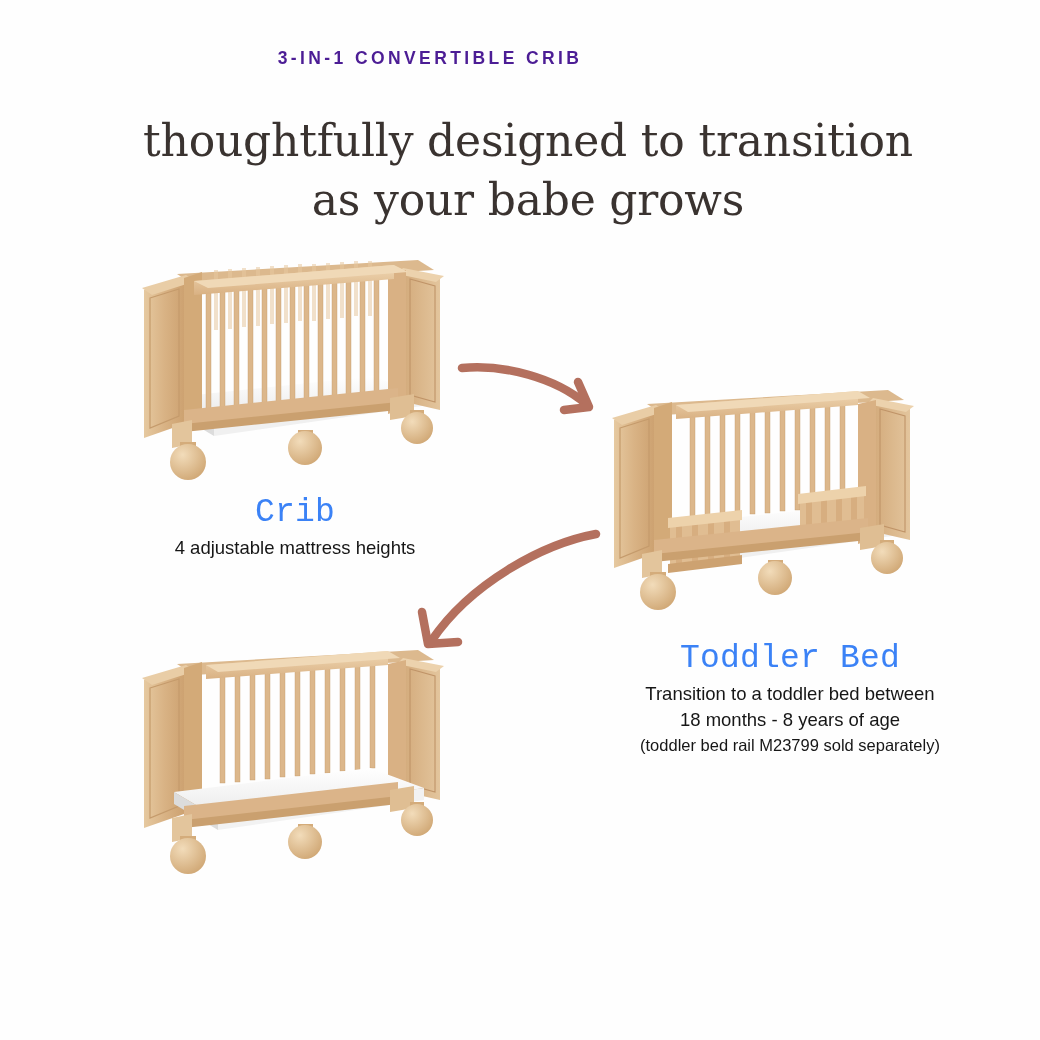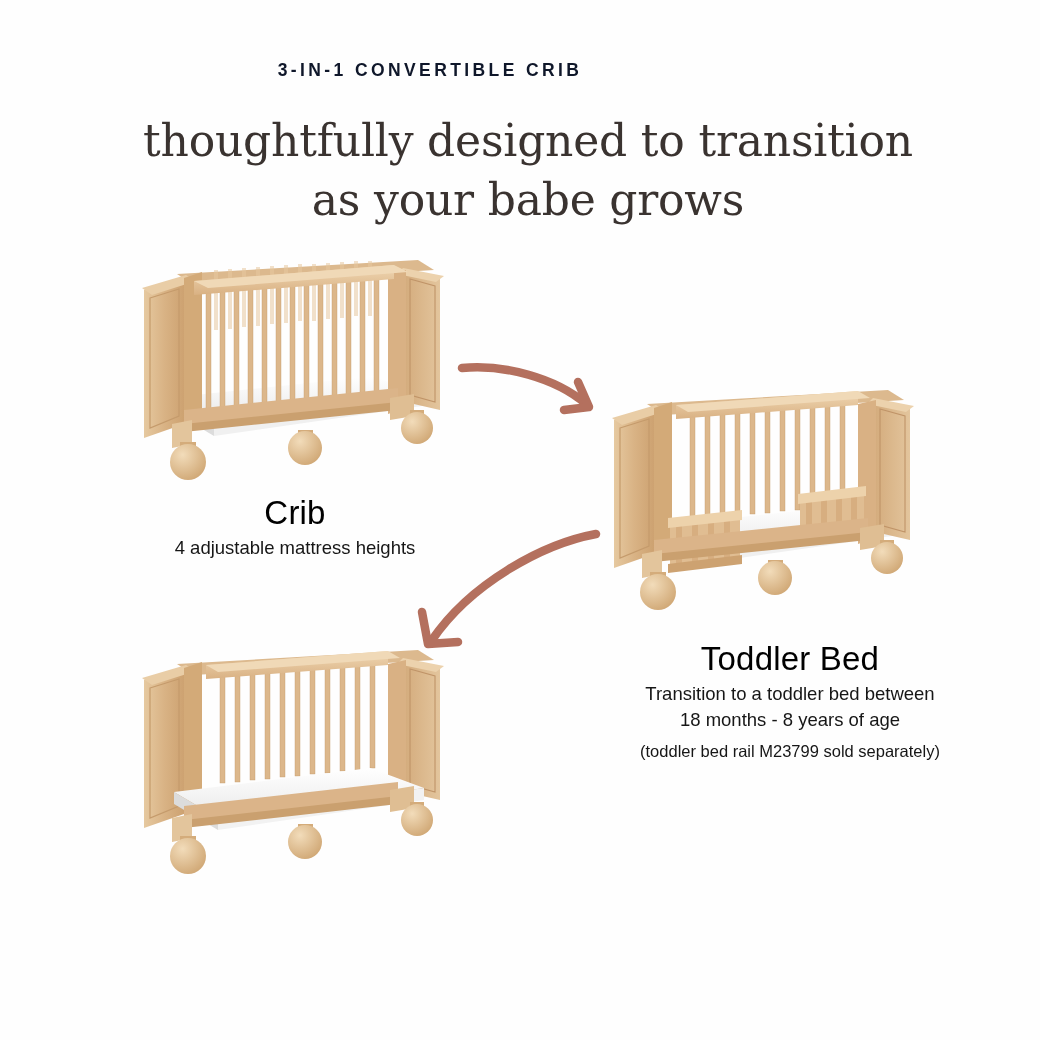--- a/index.html
+++ b/index.html
@@ -18,29 +18,29 @@
   .canvas {
     position: relative;
     width: 1040px;
     height: 1040px;
     background: #fefefe;
   }
 
   
   .eyebrow {
     position: absolute;
-    top: 60px;
+    top: 48px;
     left: 0;
     width: 860px;
     text-align: center;
     font-family: "Liberation Sans", sans-serif;
     font-size: 17.5px;
     font-weight: 600;
     letter-spacing: 3.4px;
-    color: #0f172a;
+    color: #4c1d95;
     white-space: nowrap;
   }
 
   .headline {
     position: absolute;
     top: 112px;
     left: 8px;
     width: 1040px;
     text-align: center;
     font-family: "DejaVu Serif", "Liberation Serif", serif;
@@ -51,43 +51,43 @@
     letter-spacing: -0.2px;
   }
   .headline .l2 { display: block; }
 
   
   .caption {
     position: absolute;
     text-align: center;
   }
   .caption .title {
-    font-family: Liberation Sans, sans-serif;
+    font-family: Liberation Mono, monospace;
     font-size: 33px;
     font-weight: 400;
-    color: #000000;
+    color: #3b82f6;
     letter-spacing: 0.2px;
     line-height: 1.18;
   }
   .caption .sub {
     font-family: "Liberation Sans", sans-serif;
     font-size: 18.5px;
     font-weight: 400;
     color: #161616;
     line-height: 1.42;
     margin-top: 2px;
   }
   .caption .sub .ln { display: block; }
   .caption .fine {
     font-family: "Liberation Sans", sans-serif;
     font-size: 16.5px;
     font-weight: 400;
     color: #161616;
     line-height: 1.4;
-    margin-top: 7px;
+    margin-top: 1px;
   }
 
   #caption-crib      { left: 95px;  top: 494px; width: 400px; }
   #caption-toddler   { left: 590px; top: 640px; width: 400px; }
   #caption-daybed    { left: 95px;  top: 896px; width: 400px; }
 
   
   .stage { position: absolute; }
   #stage-crib    { left: 122px; top: 248px;  width: 348px; height: 248px; }
   #stage-toddler { left: 592px; top: 378px;  width: 348px; height: 248px; }

